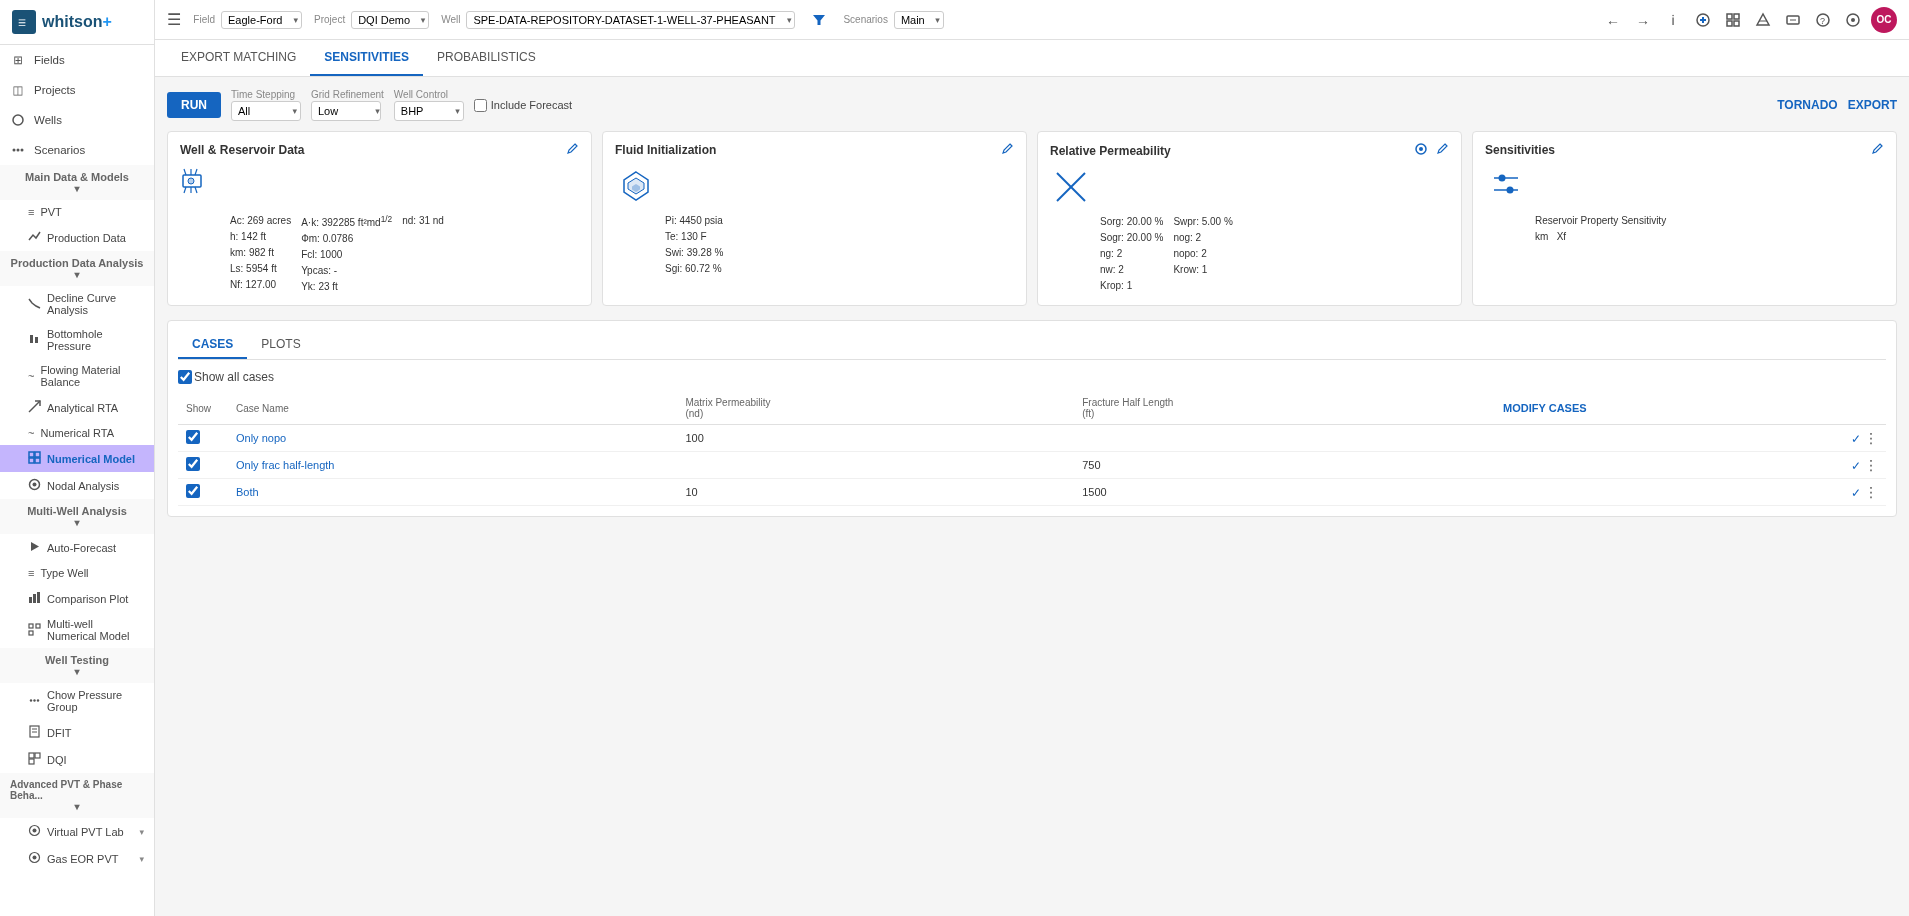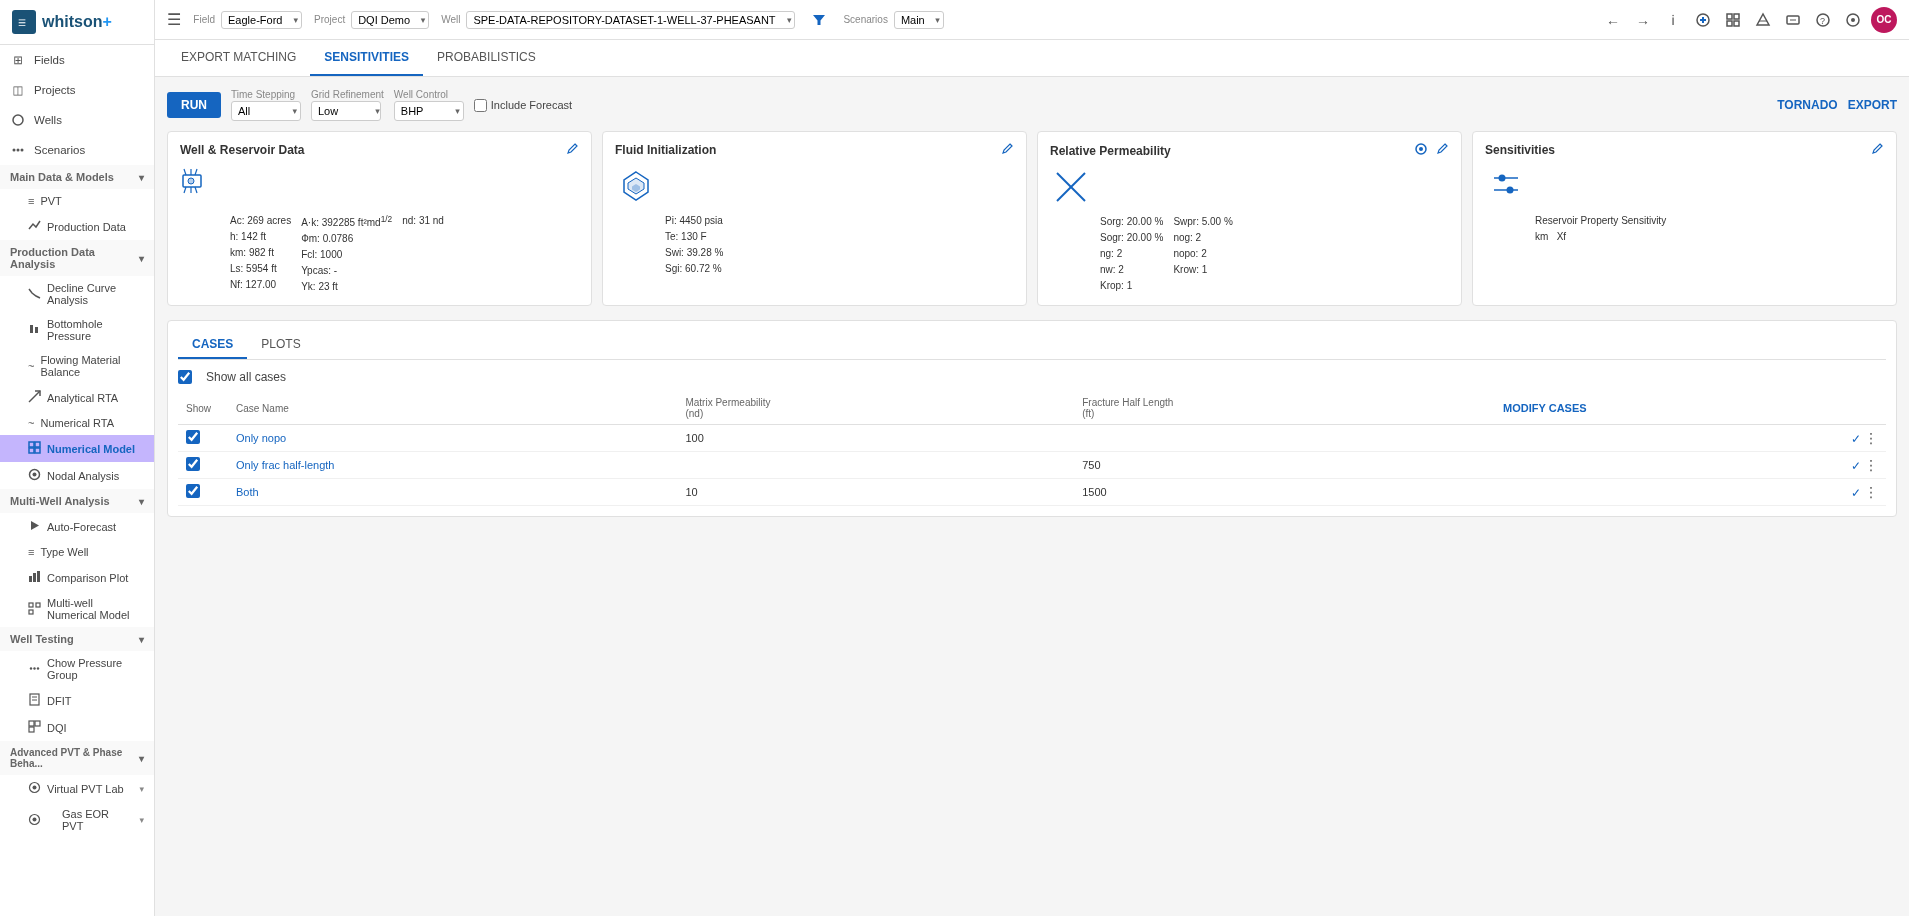--- a/index.html
+++ b/index.html
@@ -5,21 +5,21 @@
     * { box-sizing: border-box; margin: 0; padding: 0; }
     body { font-family: Arial, sans-serif; font-size: 12px; background: #f5f5f5; color: #333; display: flex; height: 916px; overflow: hidden; }
 
     
     .sidebar { width: 155px; background: #fff; border-right: 1px solid #e0e0e0; display: flex; flex-direction: column; overflow-y: auto; flex-shrink: 0; }
     .sidebar-logo { padding: 10px 12px; border-bottom: 1px solid #e0e0e0; display: flex; align-items: center; gap: 6px; }
     .sidebar-logo-icon { width: 24px; height: 24px; background: #1a5276; border-radius: 3px; display: flex; align-items: center; justify-content: center; }
     .sidebar-logo-text { font-size: 16px; font-weight: bold; color: #1a5276; }
     .sidebar-nav-item { display: flex; align-items: center; gap: 8px; padding: 7px 10px; cursor: pointer; font-size: 11.5px; color: #444; }
     .sidebar-nav-item .nav-icon { width: 16px; height: 16px; display: flex; align-items: center; justify-content: center; flex-shrink: 0; color: #555; }
-    .sidebar-section-header { display: flex; align-items: center; justify-content: space-between; padding: 6px 10px; font-size: 11px; font-weight: bold; color: #666; background: #f9f9f9; cursor: pointer; }
+    .sidebar-section-header { display: flex; align-items: center; justify-content: space-between; padding: 6px 10px; font-size: 11px; font-weight: bold; color: #666; background: #f9f9f9; cursor: pointer; flex-direction: column; }
     .sidebar-section-header .chevron { font-size: 10px; }
     .sidebar-sub-item { padding: 6px 10px 6px 28px; cursor: pointer; font-size: 11px; color: #444; display: flex; align-items: center; gap: 6px; }
     .sidebar-sub-item.active { background: #c4b5fd; color: #1565c0; font-weight: bold; }
 
     
     .main { flex: 1; display: flex; flex-direction: column; overflow: hidden; }
 
     
     .topbar { background: #fff; border-bottom: 1px solid #e0e0e0; padding: 6px 12px; display: flex; align-items: center; gap: 12px; min-height: 40px; }
     .topbar-menu-btn { font-size: 16px; cursor: pointer; color: #555; }
@@ -63,21 +63,21 @@
     .card-view-icon { color: #1565c0; cursor: pointer; font-size: 13px; margin-right: 4px; }
     .card-body { display: flex; align-items: flex-start; gap: 8px; }
     .card-data-cols { display: flex; gap: 10px; }
     .card-col { display: flex; flex-direction: column; font-size: 10px; line-height: 1.6; margin-top: 47px; }
 
     
     .cases-section { background: #fff; border: 1px solid #e0e0e0; border-radius: 4px; padding: 10px; }
     .cases-tabs { display: flex; gap: 0; border-bottom: 1px solid #e0e0e0; margin-bottom: 10px; }
     .cases-tab { padding: 6px 14px; font-size: 12px; cursor: pointer; color: #555; border-bottom: 2px solid transparent; }
     .cases-tab.active { color: #1565c0; border-bottom: 2px solid #1565c0; font-weight: bold; }
-    .show-all-row { display: flex; align-items: center; gap: 14px; margin-bottom: 8px; font-size: 12px; color: #444; }
+    .show-all-row { display: flex; align-items: center; gap: 2px; margin-bottom: 8px; font-size: 12px; color: #444; }
     .show-all-checkbox { width: 14px; height: 14px; accent-color: #1565c0; cursor: pointer; }
 
     
     .cases-table { width: 100%; border-collapse: collapse; font-size: 11px; }
     .cases-table th { text-align: left; padding: 5px 8px; color: #666; font-weight: normal; font-size: 10px; border-bottom: 1px solid #e0e0e0; }
     .cases-table td { padding: 5px 8px; border-bottom: 1px solid #f0f0f0; vertical-align: middle; }
     .case-checkbox { width: 14px; height: 14px; accent-color: #1565c0; cursor: pointer; }
     .case-name-link { color: #1565c0; cursor: pointer; text-decoration: none; }
     .modify-cases-btn { color: #1565c0; font-size: 11px; font-weight: bold; cursor: pointer; background: none; border: none; }
     .row-action-check { color: #1565c0; font-size: 12px; }
@@ -289,21 +289,21 @@
         <svg width="13" height="13" viewBox="0 0 13 13">
             <circle cx="6.5" cy="6.5" r="5" fill="none" stroke="#555" stroke-width="1.2"></circle>
             <circle cx="6.5" cy="6.5" r="2" fill="#555"></circle>
           </svg>
       </span>
       <span>Virtual PVT Lab</span>
     </div>
     <span style="font-size:9px;color:#888">▾</span>
   </div>
   <div class="sidebar-sub-item" style="justify-content:space-between;">
-    <div style="display:flex;align-items:center;gap:21px;justify-content:space-between;">
+    <div style="display:flex;align-items:center;gap:6px;justify-content:space-between;">
       <span>
         <svg width="13" height="13" viewBox="0 0 13 13">
             <circle cx="6.5" cy="6.5" r="5" fill="none" stroke="#555" stroke-width="1.2"></circle>
             <circle cx="6.5" cy="6.5" r="2" fill="#555"></circle>
           </svg>
       </span>
       <span>Gas EOR PVT</span>
     </div>
     <span style="font-size:9px;color:#888">▾</span>
   </div>

